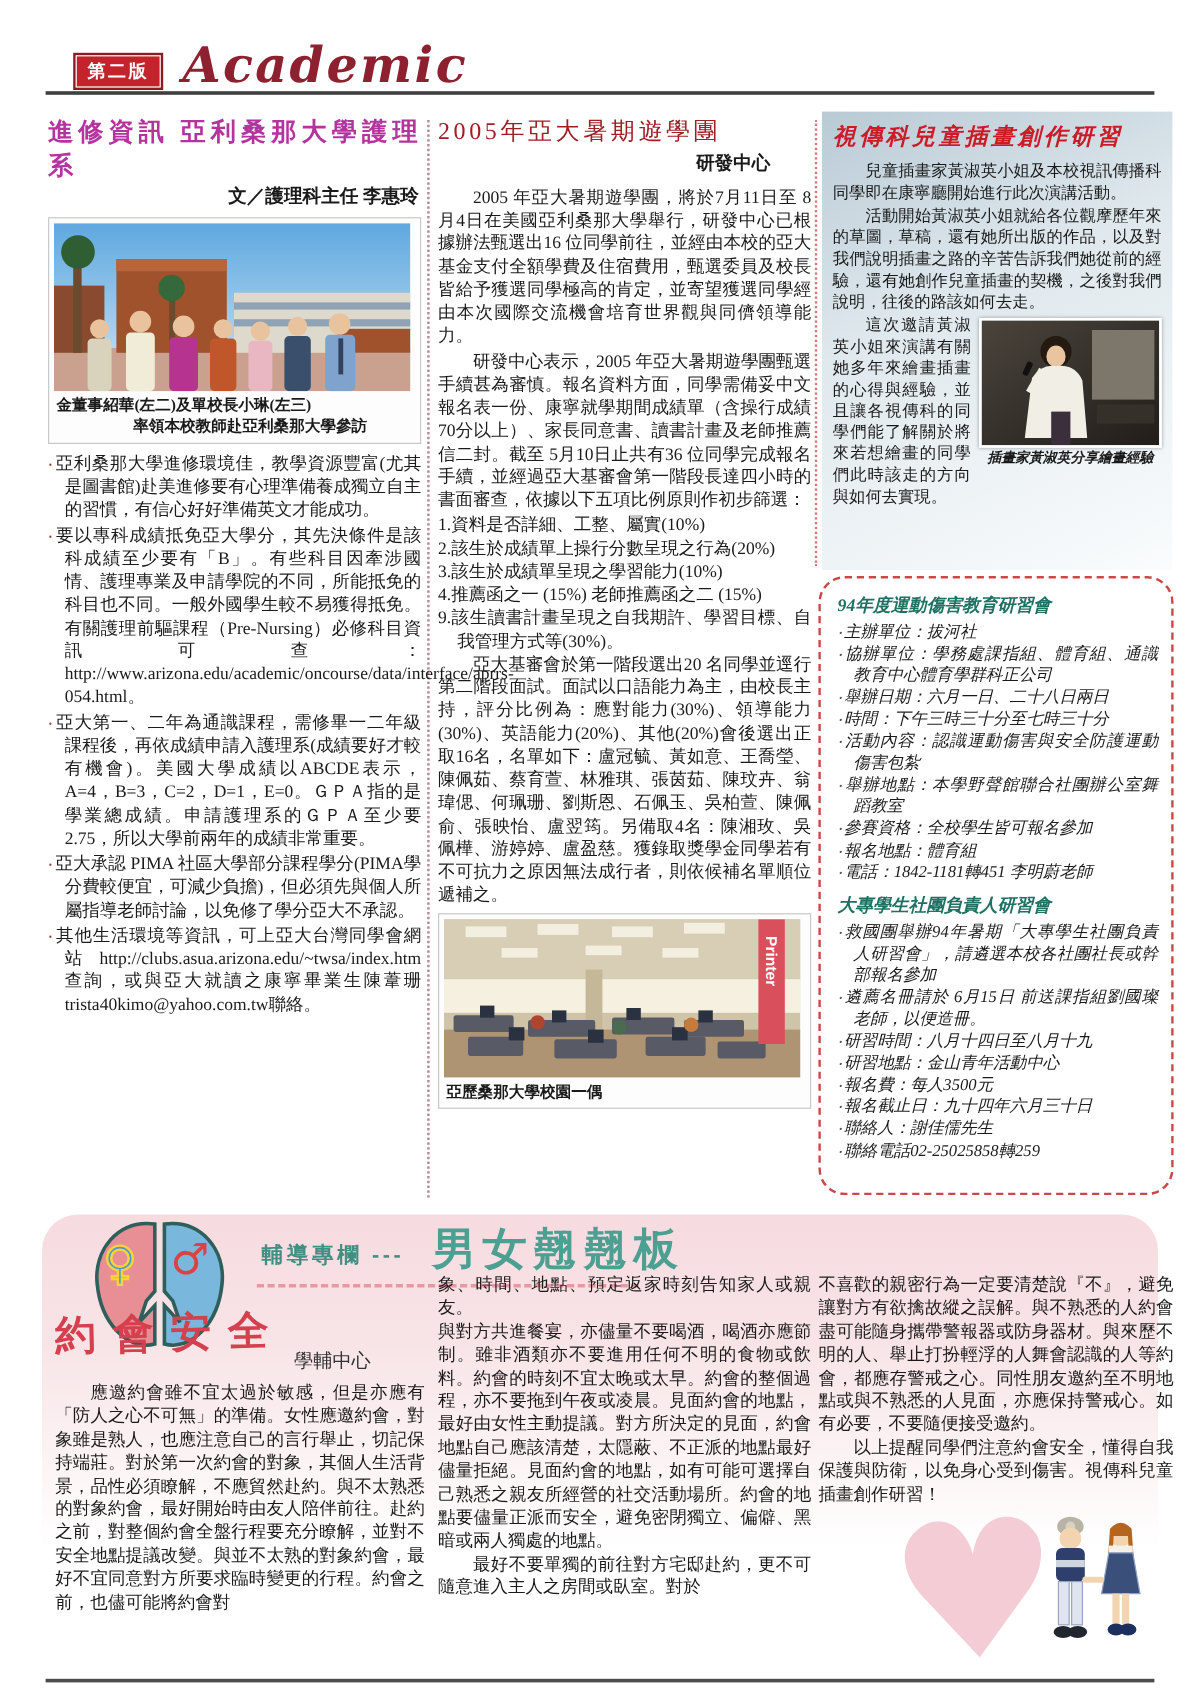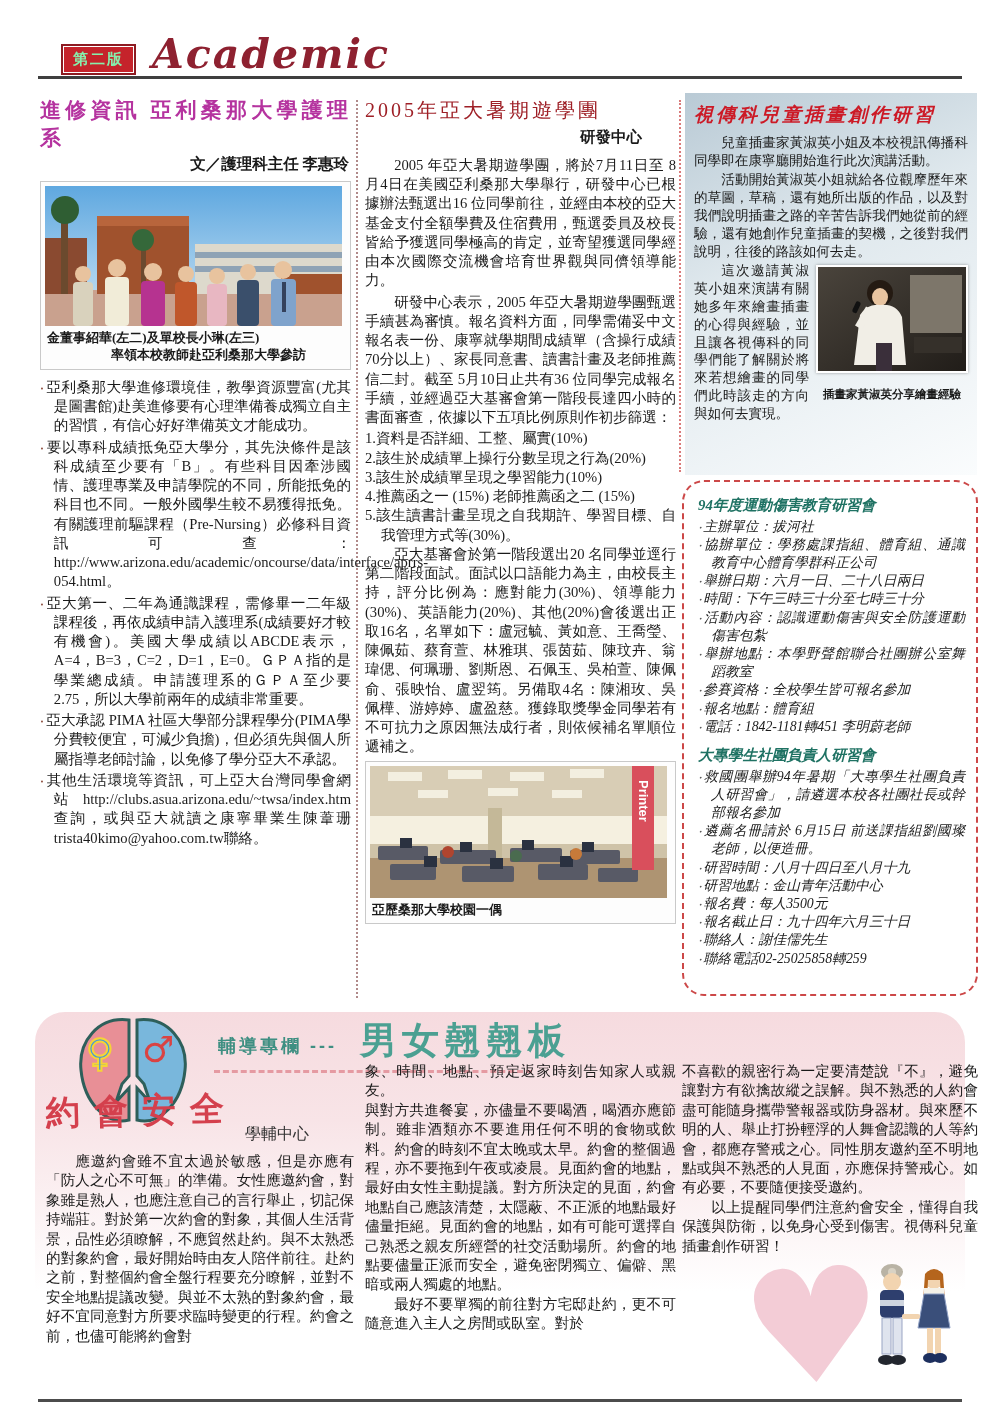--- a/index.html
+++ b/index.html
@@ -1,20 +1,20 @@
 <!DOCTYPE html>
 <html><head>
 <meta charset="utf-8">
 <style>
   html,body{margin:0;padding:0;background:#e8e8e8;}
   .page{position:relative;width:1000px;height:1410px;background:#ffffff;margin:0 auto;
         font-family:"Liberation Serif","DejaVu Serif",serif;color:#1a1a1a;overflow:hidden;}
 
   
-  .edition-badge{position:absolute;left:63px;top:46px;background:#c5232b;color:#86efac;
+  .edition-badge{position:absolute;left:63px;top:46px;background:#c5232b;color:#ffffff;
     font-family:"Liberation Sans",sans-serif;font-weight:bold;font-size:15px;
     padding:3px 9px;border:1px solid #fff;box-shadow:0 0 0 2px #8e1b22;letter-spacing:2px;}
   .masthead{position:absolute;left:152px;top:30px;font-family:"DejaVu Serif",serif;
     font-style:italic;font-weight:bold;font-size:41px;color:#8e2130;letter-spacing:2px;}
   .toprule{position:absolute;left:38px;top:76px;width:924px;height:3px;background:#3f3f3f;}
   .bottomrule{position:absolute;left:38px;top:1399px;width:924px;height:3px;background:#4c4c4c;}
 
   
   .col{position:absolute;top:95px;font-size:14.6px;line-height:1.32;text-align:justify;}
   .col-left{left:40px;width:311px;}
@@ -42,21 +42,21 @@
   .criteria li{padding-left:1.1em;text-indent:-1.1em;}
 
   
   .feature{position:absolute;left:685px;top:93px;width:292px;height:382px;box-sizing:border-box;
     padding:10px 9px 6px 9px;overflow:hidden;
     background:linear-gradient(155deg,#b9cad5 0%,#dfe8ed 40%,#fafcfd 100%);
     font-size:13.6px;line-height:1.31;text-align:justify;}
   .t-right{color:#cc1a26;font-size:19px;font-weight:bold;letter-spacing:3px;margin:0 0 6px 0;font-style:italic;}
   .speaker-float{float:right;width:152px;margin:3px 0 2px 7px;}
   .speaker-float svg{display:block;border:2px solid #fff;box-shadow:0 0 3px rgba(0,0,0,.35);}
-  .speaker-cap{font-weight:bold;font-size:11.5px;text-align:center;padding-top:14px;}
+  .speaker-cap{font-weight:bold;font-size:11.5px;font-style:italic;text-align:center;padding-top:2px;}
 
   
   .notice{position:absolute;left:682px;top:480px;width:296px;height:516px;box-sizing:border-box;
     border:2px dashed #cc4848;border-radius:22px;padding:14px 11px 8px 14px;
     font-size:13.8px;line-height:1.32;text-align:justify;font-style:italic;}
   .notice-title{color:#1f7263;font-weight:bold;font-size:14.8px;margin:0 0 2px 0;}
   .notice ul{list-style:none;margin:0 0 10px 0;padding:0;}
   .notice li{padding-left:0.95em;text-indent:-0.95em;}
   .notice li::before{content:"‧";color:#555;margin-right:0.12em;}
 
@@ -155,21 +155,21 @@
   <div class="col col-mid">
     <div class="t-mid">2005年亞大暑期遊學團</div>
     <div class="byline-mid">研發中心</div>
     <p class="para">2005 年亞大暑期遊學團，將於7月11日至 8月4日在美國亞利桑那大學舉行，研發中心已根據辦法甄選出16 位同學前往，並經由本校的亞大基金支付全額學費及住宿費用，甄選委員及校長皆給予獲選同學極高的肯定，並寄望獲選同學經由本次國際交流機會培育世界觀與同儕領導能力。</p>
     <p class="para">研發中心表示，2005 年亞大暑期遊學團甄選手續甚為審慎。報名資料方面，同學需備妥中文報名表一份、康寧就學期間成績單（含操行成績70分以上）、家長同意書、讀書計畫及老師推薦信二封。截至 5月10日止共有36 位同學完成報名手續，並經過亞大基審會第一階段長達四小時的書面審查，依據以下五項比例原則作初步篩選：</p>
     <ul class="criteria">
       <li>1.資料是否詳細、工整、屬實(10%)</li>
       <li>2.該生於成績單上操行分數呈現之行為(20%)</li>
       <li>3.該生於成績單呈現之學習能力(10%)</li>
       <li>4.推薦函之一 (15%) 老師推薦函之二 (15%)</li>
-      <li>5.該生讀書計畫呈現之自我期許、學習目標、自我管理方式等(30%)。</li>
+      <li>9.該生讀書計畫呈現之自我期許、學習目標、自我管理方式等(30%)。</li>
     </ul>
     <p class="para">亞大基審會於第一階段選出20 名同學並逕行第二階段面試。面試以口語能力為主，由校長主持，評分比例為：應對能力(30%)、領導能力(30%)、英語能力(20%)、其他(20%)會後選出正取16名，名單如下：盧冠毓、黃如意、王喬瑩、陳佩茹、蔡育萱、林雅琪、張茵茹、陳玟卉、翁瑋偲、何珮珊、劉斯恩、石佩玉、吳柏萱、陳佩俞、張映怡、盧翌筠。另備取4名：陳湘玫、吳佩樺、游婷婷、盧盈慈。獲錄取獎學金同學若有不可抗力之原因無法成行者，則依候補名單順位遞補之。</p>
 
     <div class="photo-box">
       <svg width="297" height="132" viewBox="0 0 297 132">
         <rect width="297" height="132" fill="#cfc3a8"></rect>
         <rect x="0" y="0" width="297" height="50" fill="#d8cdb5"></rect>
         <g fill="#f3efe0">
           <rect x="18" y="6" width="34" height="9"></rect>
             <rect x="78" y="4" width="34" height="9"></rect>

